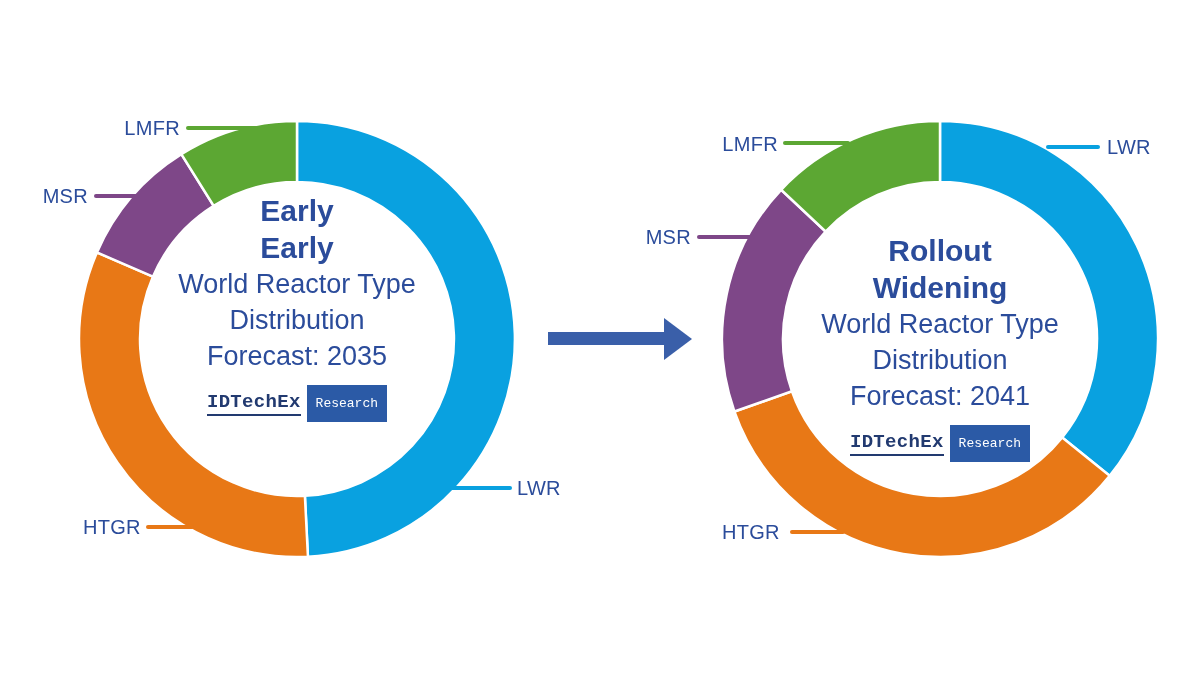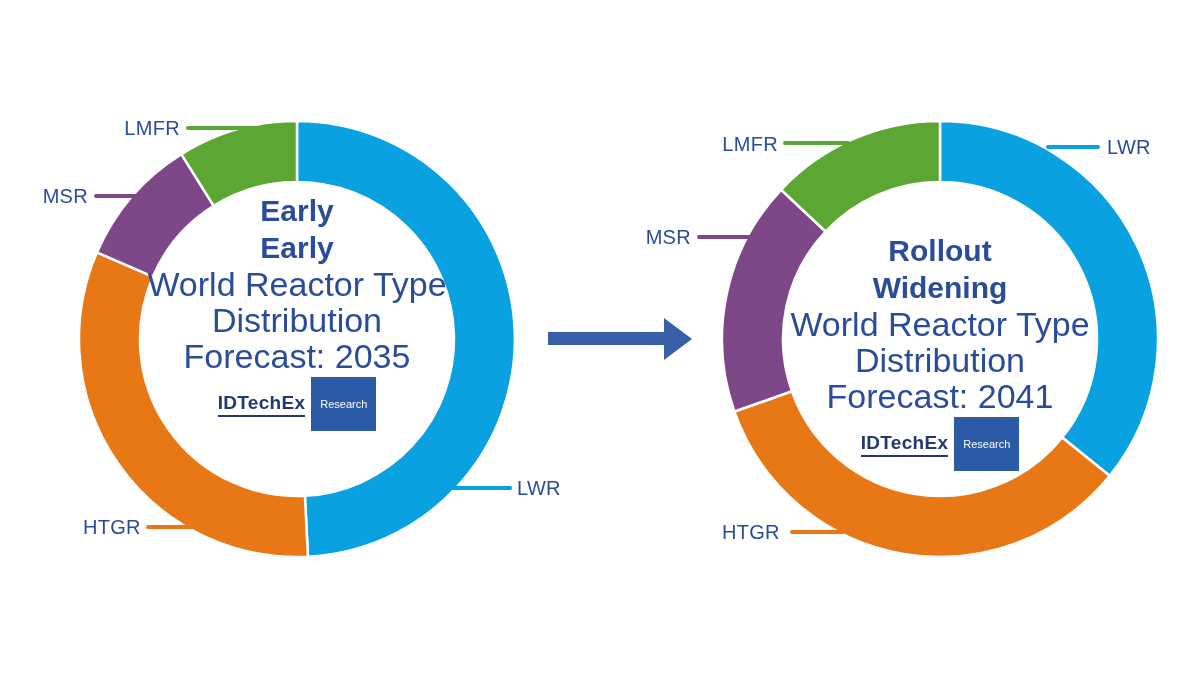--- a/index.html
+++ b/index.html
@@ -11,25 +11,25 @@
     --logo-navy:#223A70; --logo-box:#2B5AA6;
   }
   .donut-svg{position:absolute;width:480px;height:480px;}
   #donut-0{left:57px;top:99px;}
   #donut-1{left:700px;top:99px;}
 
   .center-text{position:absolute;width:330px;text-align:center;}
   #ct-0{left:132px;top:192px;}
   #ct-1{left:775px;top:232px;}
   .ct-title{font-weight:700;font-size:30px;line-height:37px;color:var(--title-blue);}
-  .ct-sub{font-size:34px;line-height:36px;color:var(--title-blue);}
-  .logo{display:flex;align-items:center;justify-content:center;gap:6px;margin-top:3px;}
+  .ct-sub{font-size:27px;line-height:36px;color:var(--title-blue);}
+  .logo{display:flex;align-items:center;justify-content:center;gap:6px;margin-top:11px;font-family:Liberation Mono, monospace;}
   .logo-brand{color:var(--logo-navy);font-weight:700;font-size:19px;
     border-bottom:2px solid var(--logo-navy);padding-bottom:1px;letter-spacing:.3px;}
-  .logo-sub{background:var(--logo-box);color:#ffffff;font-size:11px;padding:21px 9px;}
+  .logo-sub{background:var(--logo-box);color:#ffffff;font-size:13px;padding:11px 9px;}
 
   .cat-label{position:absolute;transform:translateY(-50%);font-size:20px;
     font-weight:500;color:var(--label-blue);letter-spacing:.3px;}
   .connector{position:absolute;height:4px;border-radius:2px;}
 
   .arrow-shaft{position:absolute;left:548px;top:332px;width:118px;height:13px;background:var(--arrow);}
   .arrow-head{position:absolute;left:664px;top:318px;width:0;height:0;
     border-top:21px solid transparent;border-bottom:21px solid transparent;
     border-left:28px solid var(--arrow);}
 </style>

